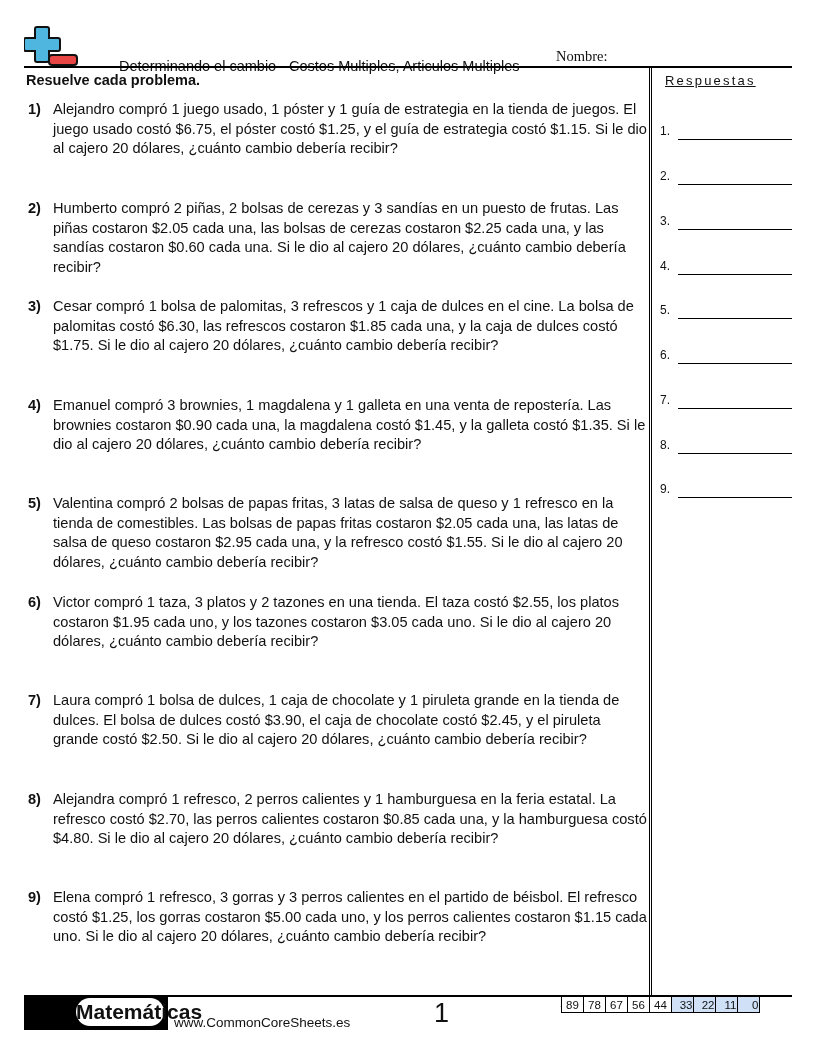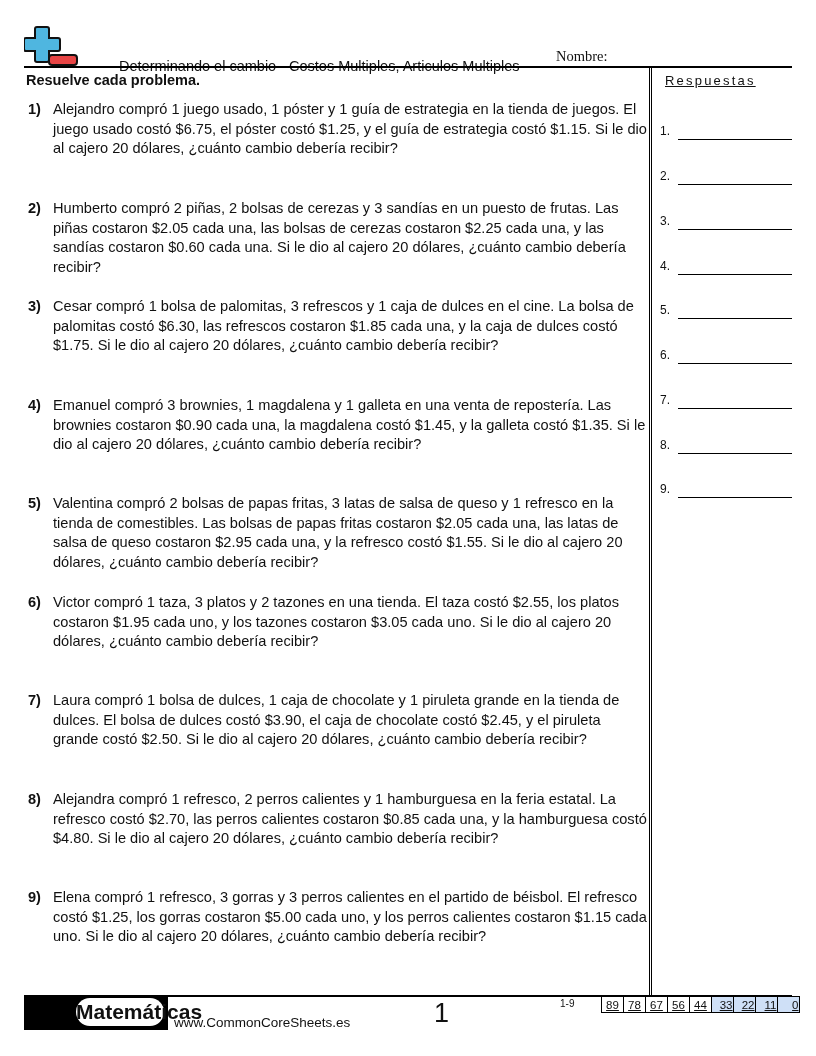--- a/index.html
+++ b/index.html
@@ -20,21 +20,21 @@
     .problem { position: absolute; left: 28px; width: 622px; font-size: 14.6px; line-height: 19.5px; }
     .problem .pnum { position: absolute; left: 0; top: 0; font-weight: bold; }
     .problem .ptext { position: absolute; left: 25px; top: 0; width: 597px; }
     .footer-rule { position: absolute; left: 24px; right: 24px; top: 995px; border-top: 2px solid #000; }
     .brand { position: absolute; left: 24px; top: 996px; width: 144px; height: 34px; background: #000; }
     .brand-pill { position: absolute; left: 4px; top: 2px; right: 4px; height: 28px; background: #fff;
       border-radius: 15px; font-weight: bold; font-size: 21px; text-align: center; line-height: 28px; margin-left: 48px; }
     .site { position: absolute; left: 174px; top: 1015px; font-size: 13.5px; }
     .page-num { position: absolute; left: 434px; top: 998px; font-size: 27px; }
     .score-label { position: absolute; left: 560px; top: 998px; font-size: 10px; }
-    .score-table { position: absolute; left: 601px; top: 996px; border-collapse: collapse; text-decoration: underline; }
+    .score-table { position: absolute; left: 561px; top: 996px; border-collapse: collapse; }
     .score-table td { border: 1px solid #000; width: 20px; height: 15px; font-size: 11.5px; text-align: center;
       padding: 0 0.5px; background: #fff; }
     .score-table td.hl { background: #cfe0f7; text-align: right; }
   </style>
 </head>
 <body>
 
 <svg class="logo" viewBox="0 0 56 42">
   <path d="M13 2 h10 a2 2 0 0 1 2 2 v9 h9 a2 2 0 0 1 2 2 v9 a2 2 0 0 1 -2 2 h-9 v9 a2 2 0 0 1 -2 2 h-10 a2 2 0 0 1 -2 -2 v-9 h-9 a2 2 0 0 1 -2 -2 v-9 a2 2 0 0 1 2 -2 h9 v-9 a2 2 0 0 1 2 -2 z" fill="#4fb6e0" stroke="#111" stroke-width="2"></path>
   <rect x="25" y="30" width="28" height="10" rx="3" fill="#e84545" stroke="#111" stroke-width="2"></rect>

